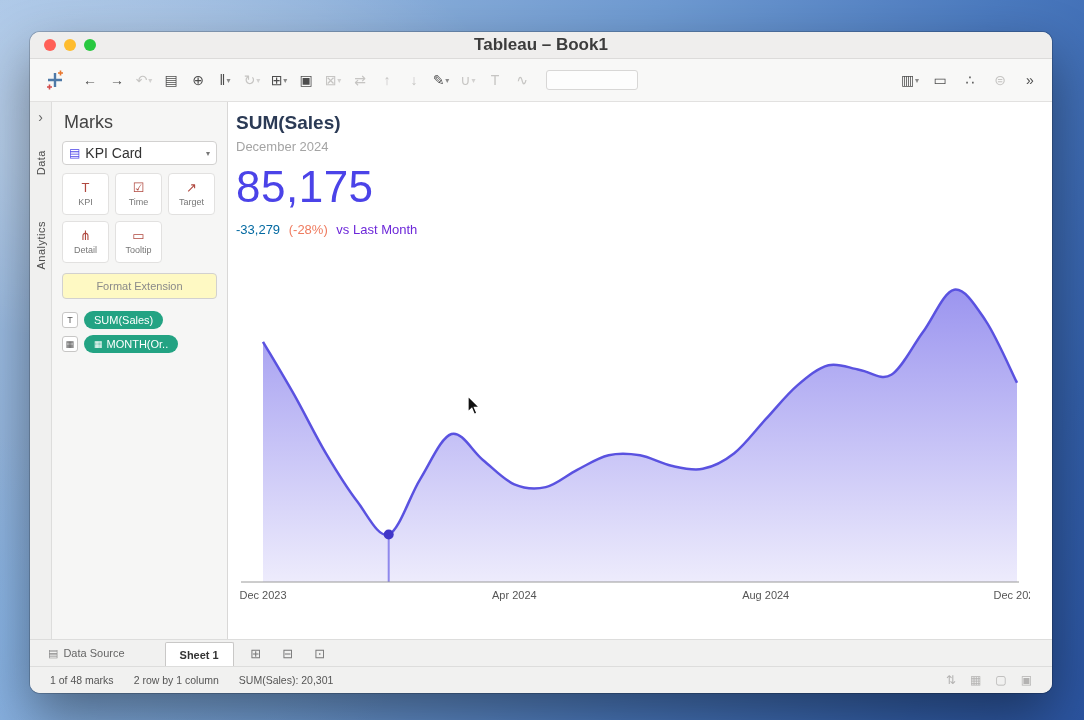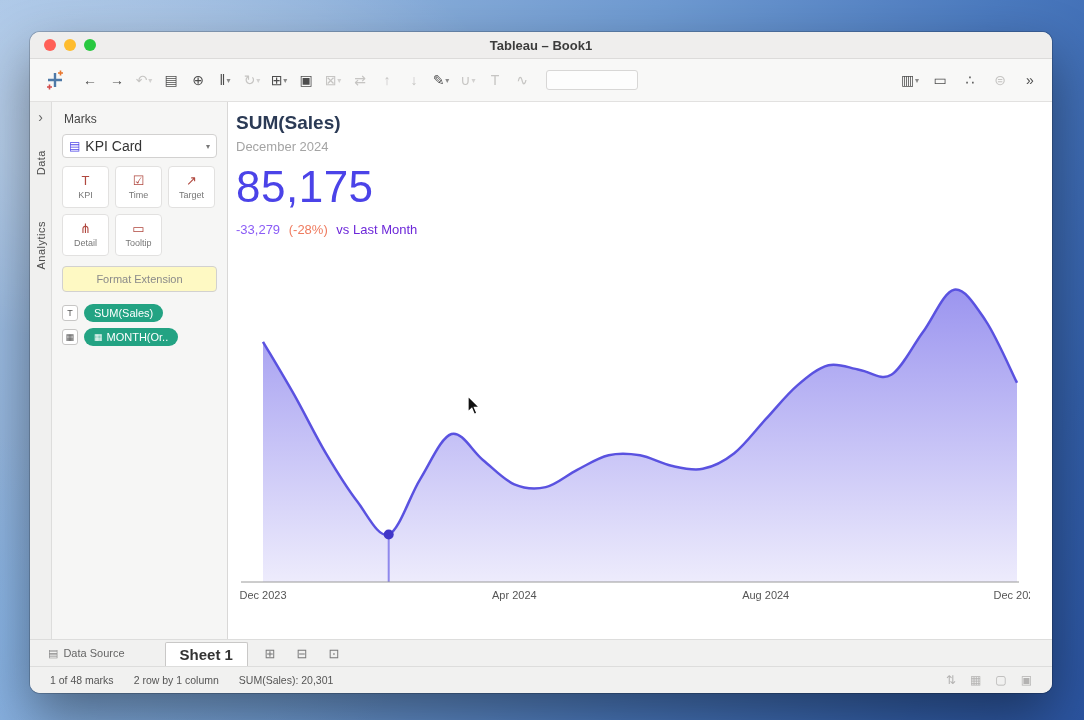--- a/index.html
+++ b/index.html
@@ -17,21 +17,21 @@
   .window {
     position:absolute; left:30px; top:32px; width:1022px; height:661px;
     background:#fff; border-radius:10px; overflow:hidden;
     box-shadow:0 24px 55px rgba(0,0,0,.42), 0 0 0 1px rgba(0,0,0,.18);
     display:flex; flex-direction:column;
   }
 
   
   .titlebar { height:27px; flex:0 0 27px; background:#efeeed; border-bottom:1px solid #dcdbda;
     position:relative; display:flex; align-items:center; justify-content:center; }
-  .titlebar .title { font-size:13px; font-weight:bold; color:#3c3c3c; }
+  .titlebar .title { font-size:17px; font-weight:bold; color:#3c3c3c; }
   .lights { position:absolute; left:14px; top:0; height:100%; display:flex; align-items:center; gap:8px; }
   .light { width:12px; height:12px; border-radius:50%; }
   .light.red { background:#ff5f57; } .light.yellow { background:#febc2e; } .light.green { background:#28c840; }
 
   
   .toolbar { height:43px; flex:0 0 43px; background:#f8f8f7; border-bottom:1px solid #e2e1e0;
     display:flex; align-items:center; padding:0 10px; }
   .logo { width:22px; height:22px; margin:0 12px 0 4px; flex:0 0 auto; }
   .tb-group { display:flex; align-items:center; gap:3px; }
   .tb-right { margin-left:auto; display:flex; align-items:center; gap:6px; }
@@ -46,21 +46,21 @@
   
   .content { flex:1 1 auto; min-height:0; display:flex; }
 
   .pane-strip { flex:0 0 22px; background:#f0f0ef; border-right:1px solid #ddddDC;
     display:flex; flex-direction:column; align-items:center; padding-top:8px; }
   .collapse { font-size:14px; color:#666; line-height:14px; margin-bottom:26px; cursor:default; }
   .vlabel { writing-mode:vertical-rl; transform:rotate(180deg); font-size:11px; color:#4c4c4c; letter-spacing:.5px; cursor:default; }
   .vlabel + .vlabel { margin-top:46px; }
 
   .marks-panel { flex:0 0 176px; background:#f6f6f5; border-right:1px solid #d9d8d7; padding:8px 10px; }
-  .marks-title { font-size:12px; color:#444; margin:2px 0 8px 2px; }
+  .marks-title { font-size:18px; color:#444; margin:2px 0 8px 2px; }
   .mark-dd { height:24px; background:#fff; border:1px solid #d2d1d0; border-radius:4px;
     display:flex; align-items:center; padding:0 6px; gap:5px; }
   .mark-dd .dd-ic { color:#4b43e8; font-size:12px; }
   .mark-dd .dd-label { font-size:14px; color:#333; flex:1; }
   .mark-dd .dd-caret { font-size:8px; color:#777; }
   .marks-grid { margin-top:8px; display:flex; flex-wrap:wrap; gap:6px; }
   .mbtn { width:47px; height:42px; background:#fff; border:1px solid #e2e1e0; border-radius:4px;
     display:flex; flex-direction:column; align-items:center; justify-content:center; gap:2px; cursor:default; }
   .mbtn .mi { font-size:13px; color:#b0483f; line-height:14px; }
   .mbtn .ml { font-size:9px; color:#777; }
@@ -83,21 +83,21 @@
   .delta-row { margin-top:10px; font-size:13px; }
   .delta-row .gap { margin-left:5px; }
   .chart-wrap { position:absolute; left:10px; top:170px; width:792px; height:340px; }
   svg { font-family:"Liberation Sans", sans-serif; }
 
   
   .sheettabs { height:27px; flex:0 0 27px; background:#f1f1f0; border-top:1px solid #ddddDC;
     display:flex; align-items:stretch; padding-left:6px; }
   .dstab { display:flex; align-items:center; gap:5px; padding:0 12px; font-size:11px; color:#666; cursor:default; }
   .dstab .ic { font-size:11px; color:#8a8a8a; }
-  .sheettab { margin-left:28px; padding:0 14px; display:flex; align-items:center; font-size:15px; cursor:default; }
+  .sheettab { margin-left:28px; padding:0 14px; display:flex; align-items:center; font-size:11px; cursor:default; }
   .sheettab.active { background:#fff; border:1px solid #c9c8c7; border-bottom:none; color:#333; font-weight:bold; margin-top:2px; border-radius:2px 2px 0 0; }
   .newbtns { display:flex; align-items:center; gap:8px; margin-left:10px; }
   .newbtns .tbtn { font-size:13px; color:#7a7a7a; height:20px; }
 
   
   .statusbar { height:27px; flex:0 0 27px; background:#f1f1f0; border-top:1px solid #ddddDC;
     display:flex; align-items:center; padding:0 20px; font-size:10.5px; color:#555; }
   .statusbar .s-item { margin-right:20px; }
   .s-right { margin-left:auto; display:flex; align-items:center; gap:14px; }
   .s-right .sbtn { color:#b3b2b1; font-size:12px; cursor:default; }
@@ -303,21 +303,21 @@
           </div>
         </div>
     </div>
 
     <div class="canvas">
       <div class="viz-header">
         <div class="viz-title">SUM(Sales)</div>
         <div class="viz-period">December 2024</div>
         <div class="kpi-value" style="color: rgb(75, 67, 232);">85,175</div>
         <div class="delta-row">
-          <span style="color: #8b5cf6;">-33,279</span>
+          <span style="color: #0369a1;">-33,279</span>
           <span class="gap" style="color: rgb(239, 123, 95); text-align: right;">(-28%)</span>
           <span class="gap" style="color: #6d28d9; margin-top: 44px;">vs Last Month</span>
         </div>
       </div>
       <div class="chart-wrap">
         <svg id="trend-svg" width="792" height="340" viewBox="0 0 792 340">
             <defs>
               <linearGradient id="ag" x1="0" x2="0" y1="0" y2="1">
                 <stop offset="0" stop-color="#938cee"></stop>
                 <stop offset="1" stop-color="#eceafc"></stop>

